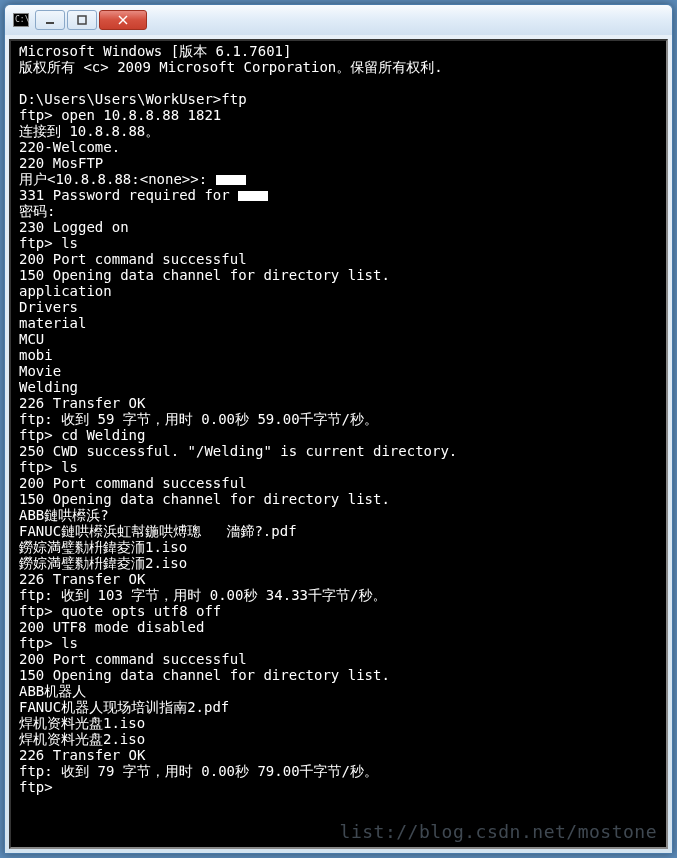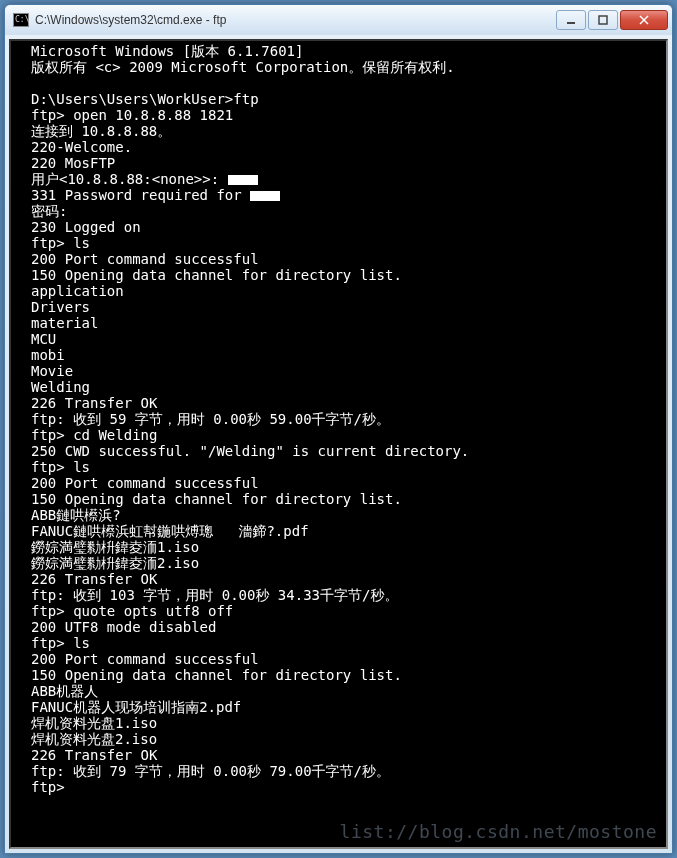--- a/index.html
+++ b/index.html
@@ -66,21 +66,21 @@
     .terminal-frame {
       flex: 1;
       margin: 4px;
       background: #000;
       border: 2px inset #888;
       overflow: hidden;
       position: relative;
     }
     .terminal {
       width: 100%; height: 100%;
-      padding: 2px 20px;
+      padding: 2px 8px;
       font-family: "NSimSun", "SimSun", "MS Gothic", monospace;
       font-size: 14px;
       line-height: 16px;
       color: #fff;
       white-space: pre;
       overflow: hidden;
       border-radius: 26px;
     }
     .terminal .redact {
       display: inline-block;
@@ -98,21 +98,20 @@
       letter-spacing: 0.5px;
       pointer-events: none;
     }
   </style>
 </head>
 <body>
 
 <div class="window">
   <div class="titlebar">
     <div class="title-icon">C:\</div>
-    <div class="title-text">C:\Windows\system32\cmd.exe - ftp</div>
     <div class="win-controls">
       <div class="win-btn min">
         <svg viewBox="0 0 10 10">
             <line x1="1" y1="8" x2="9" y2="8" stroke-width="2"></line>
           </svg>
       </div>
       <div class="win-btn max">
         <svg viewBox="0 0 10 10">
             <rect x="1" y="1" width="8" height="8" stroke-width="1.5"></rect>
           </svg>

